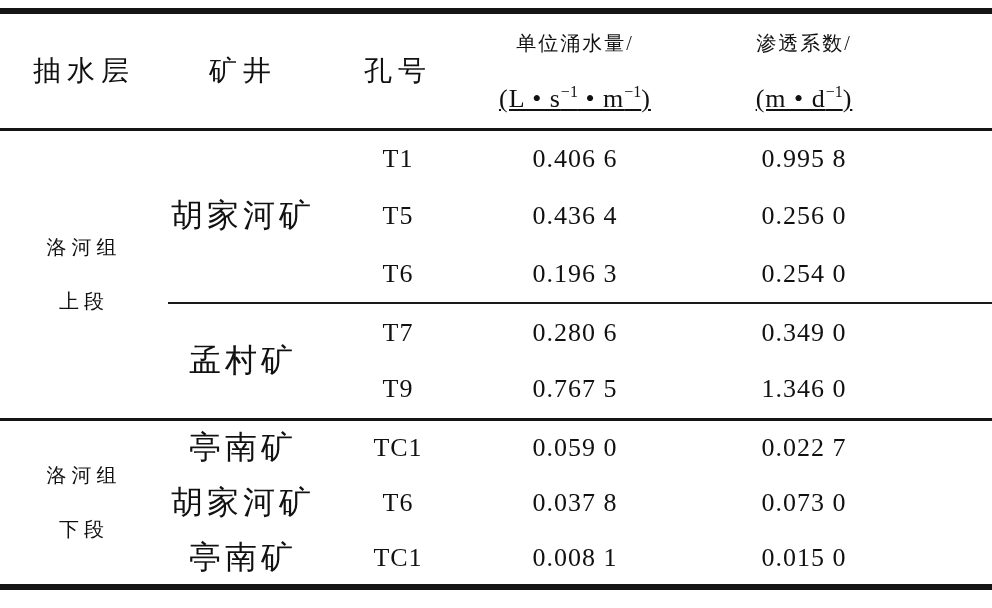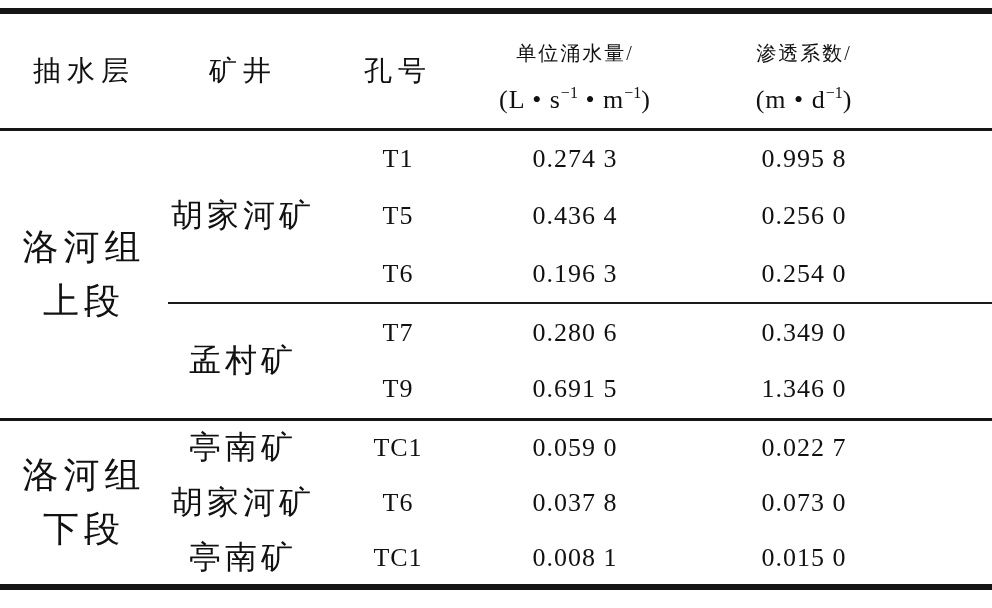--- a/index.html
+++ b/index.html
@@ -28,34 +28,34 @@
   thead tr { height: 118px; }
   thead th {
     font-weight: normal;
     border-bottom: 3px solid #151515;
     vertical-align: middle;
     text-align: center;
     padding: 0;
   }
   .cjk { font-size: 28px; letter-spacing: 6px; }
   .hdr-title { font-size: 20px; letter-spacing: 2px; line-height: 50px; }
-  .hdr-unit  { font-size: 26px; letter-spacing: 1px; line-height: 29px;
-               font-family: "Liberation Serif", "DejaVu Serif", serif; }
+  .hdr-unit  { font-size: 26px; letter-spacing: 1px; line-height: 48px;
+               font-family: "Liberation Serif", "DejaVu Serif", serif; text-decoration: underline; }
   .hdr-unit sup { font-size: 16px; letter-spacing: 0; }
 
   tbody tr { height: 58px; }
   tbody tr.short { height: 56px; }
   tbody td {
     text-align: center;
     vertical-align: middle;
     padding: 0;
     font-size: 27px;
     margin-top: 48px;
   }
-  td.layer-cell { font-size: 36px; letter-spacing: 5px; }
+  td.layer-cell { font-size: 20px; letter-spacing: 5px; }
   td.layer-cell .layer-line { line-height: 54px; }
   td.mine-cell  { font-size: 32px; letter-spacing: 4px; }
   td.hole-cell, td.num {
     font-family: "Liberation Serif", "DejaVu Serif", serif;
     font-size: 26px;
     letter-spacing: 1px;
   }
   td.perm, th.perm-h { padding-right: 56px; text-align: center; }
 
   .group-end { border-bottom: 2px solid #1a1a1a; }
@@ -90,42 +90,42 @@
     </thead>
     <tbody>
 
       <tr>
         <td rowspan="5" class="layer-cell sec-end">
           <div class="layer-line">洛河组</div>
           <div class="layer-line">上段</div>
         </td>
         <td rowspan="3" class="mine-cell group-end">胡家河矿</td>
         <td class="hole-cell">T1</td>
-        <td class="num">0.274 3</td>
+        <td class="num">0.406 6</td>
         <td class="num perm">0.995 8</td>
       </tr>
       <tr>
         <td class="hole-cell">T5</td>
         <td class="num">0.436 4</td>
         <td class="num perm">0.256 0</td>
       </tr>
       <tr>
         <td class="hole-cell group-end">T6</td>
         <td class="num group-end">0.196 3</td>
         <td class="num perm group-end">0.254 0</td>
       </tr>
       <tr>
         <td rowspan="2" class="mine-cell sec-end">孟村矿</td>
         <td class="hole-cell">T7</td>
         <td class="num">0.280 6</td>
         <td class="num perm">0.349 0</td>
       </tr>
       <tr>
         <td class="hole-cell sec-end">T9</td>
-        <td class="num sec-end">0.691 5</td>
+        <td class="num sec-end">0.767 5</td>
         <td class="num perm sec-end">1.346 0</td>
       </tr>
 
       <tr class="short">
         <td rowspan="3" class="layer-cell">
           <div class="layer-line">洛河组</div>
           <div class="layer-line">下段</div>
         </td>
         <td class="mine-cell">亭南矿</td>
         <td class="hole-cell">TC1</td>

